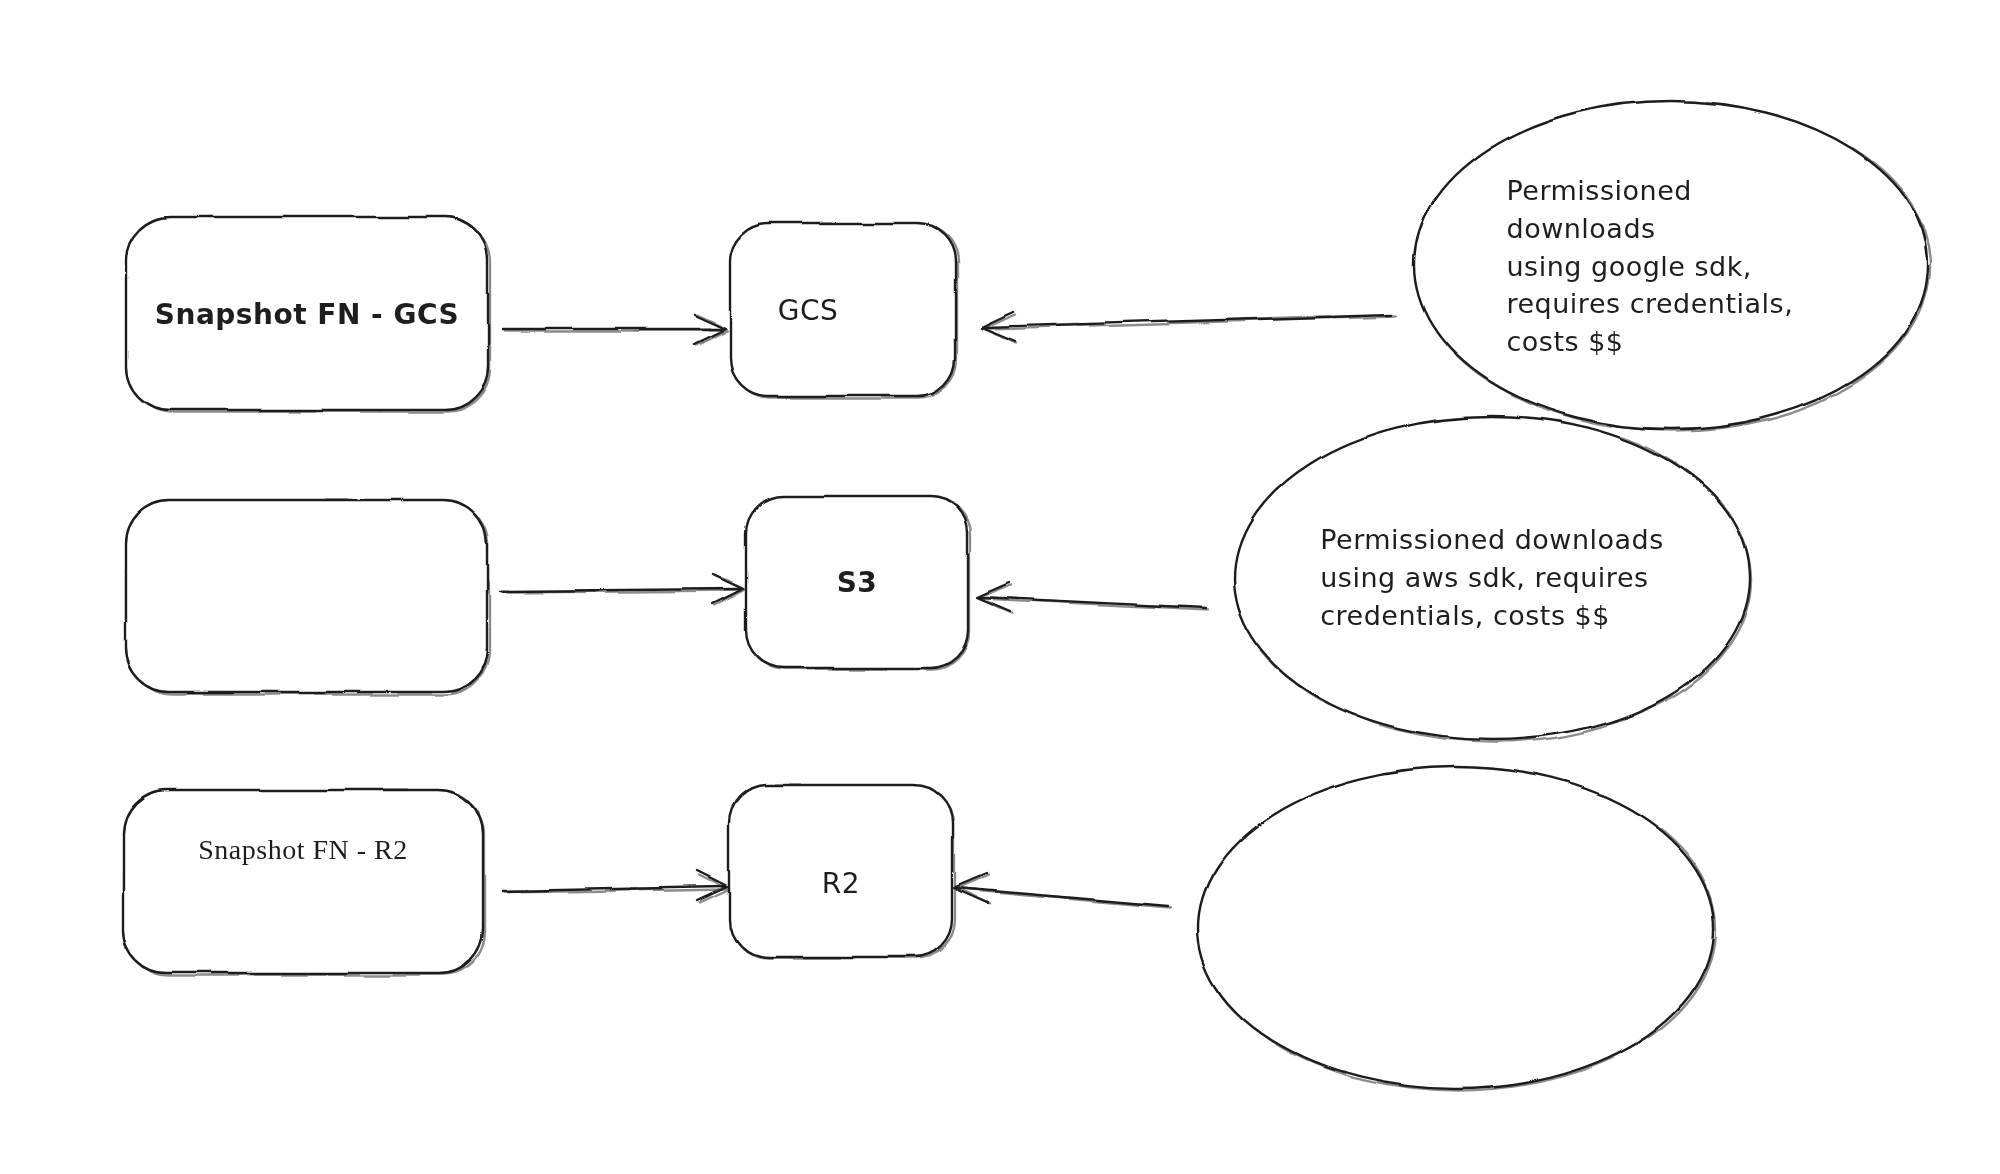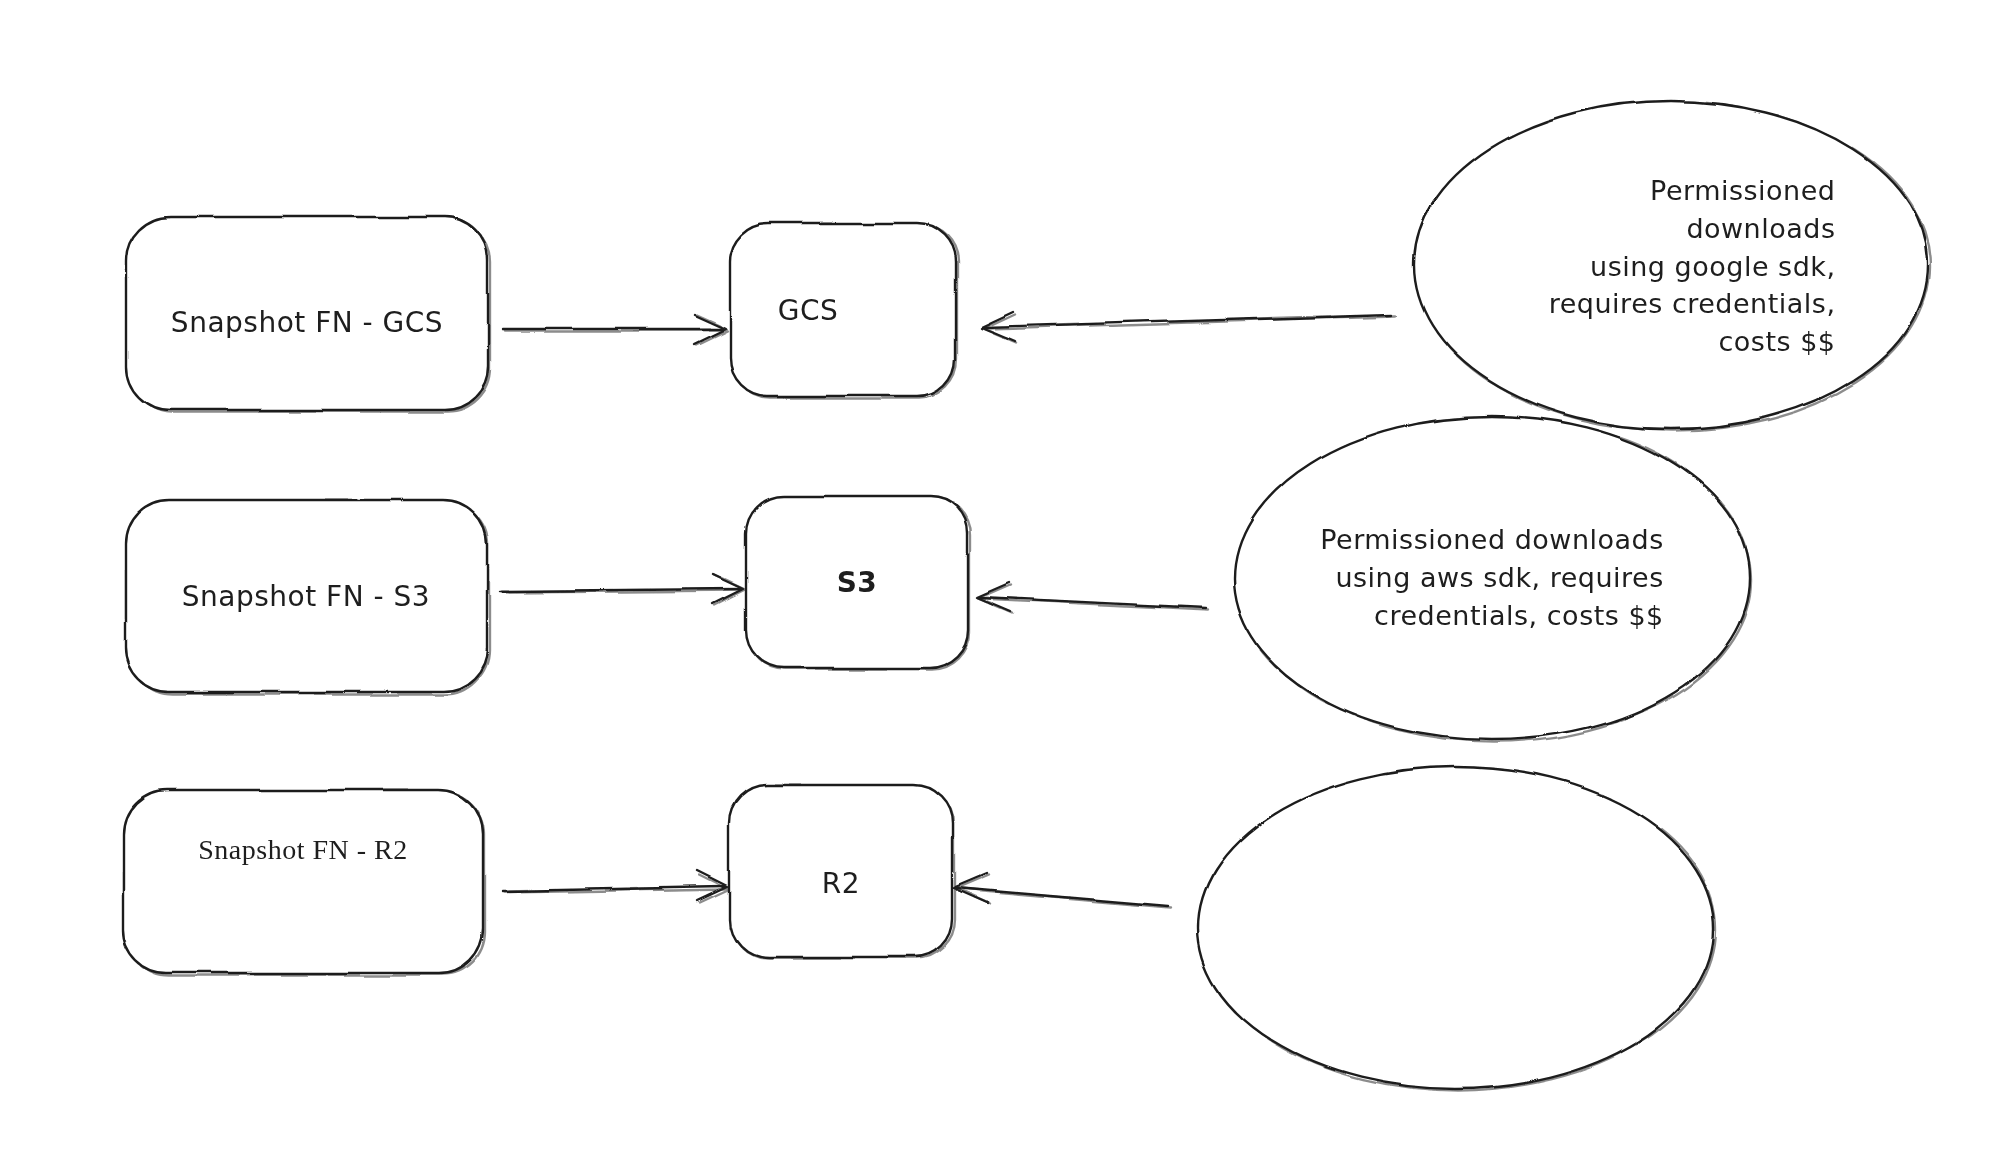--- a/index.html
+++ b/index.html
@@ -32,21 +32,21 @@
     stroke: #1e1e1e;
     stroke-width: 2.4;
     fill: #ffffff;
     stroke-linecap: round;
     stroke-linejoin: round;
   }
   .label {
     position: absolute;
     transform: translate(-50%, -50%);
     color: #1e1e1e;
-    text-align: right;
+    text-align: left;
     white-space: pre-line;
     font-size: 28px;
     line-height: 1.4;
     letter-spacing: 0.5px;
   }
   .label.note {
     font-size: 27px;
   }
 </style>
 </head>
@@ -105,28 +105,27 @@
           <polyline points="698,872 728,887 698,901"></polyline>
         </g>
         <g>
           <line x1="1168" y1="906" x2="957" y2="888"></line>
           <polyline points="987,874 954,888 988,903"></polyline>
         </g>
       </g>
     </g>
   </svg>
 
-  <div class="label" style="left:307px; top:323px;">Snapshot FN - GCS</div>
+  <div class="label" style="left:307px; top:315px;font-weight:bold;">Snapshot FN - GCS</div>
   <div class="label" style="left:808px; top:311px;">GCS</div>
   <div class="label note" style="left:1671px; top:266px;">Permissioned downloads
 using google sdk,
 requires credentials,
 costs $$</div>
 
-  <div class="label" style="left:306px; top:597px;">Snapshot FN - S3</div>
   <div class="label" style="left:857px; top:583px;font-weight:bold;">S3</div>
   <div class="label note" style="left:1492px; top:578px;">Permissioned downloads
 using aws sdk, requires
 credentials, costs $$</div>
 
   <div class="label" style="left:303px; top:850px;font-family:Liberation Serif, serif;">Snapshot FN - R2</div>
   <div class="label" style="left:841px; top:872px;margin-top:12px;">R2</div>
 
 </div>
 

